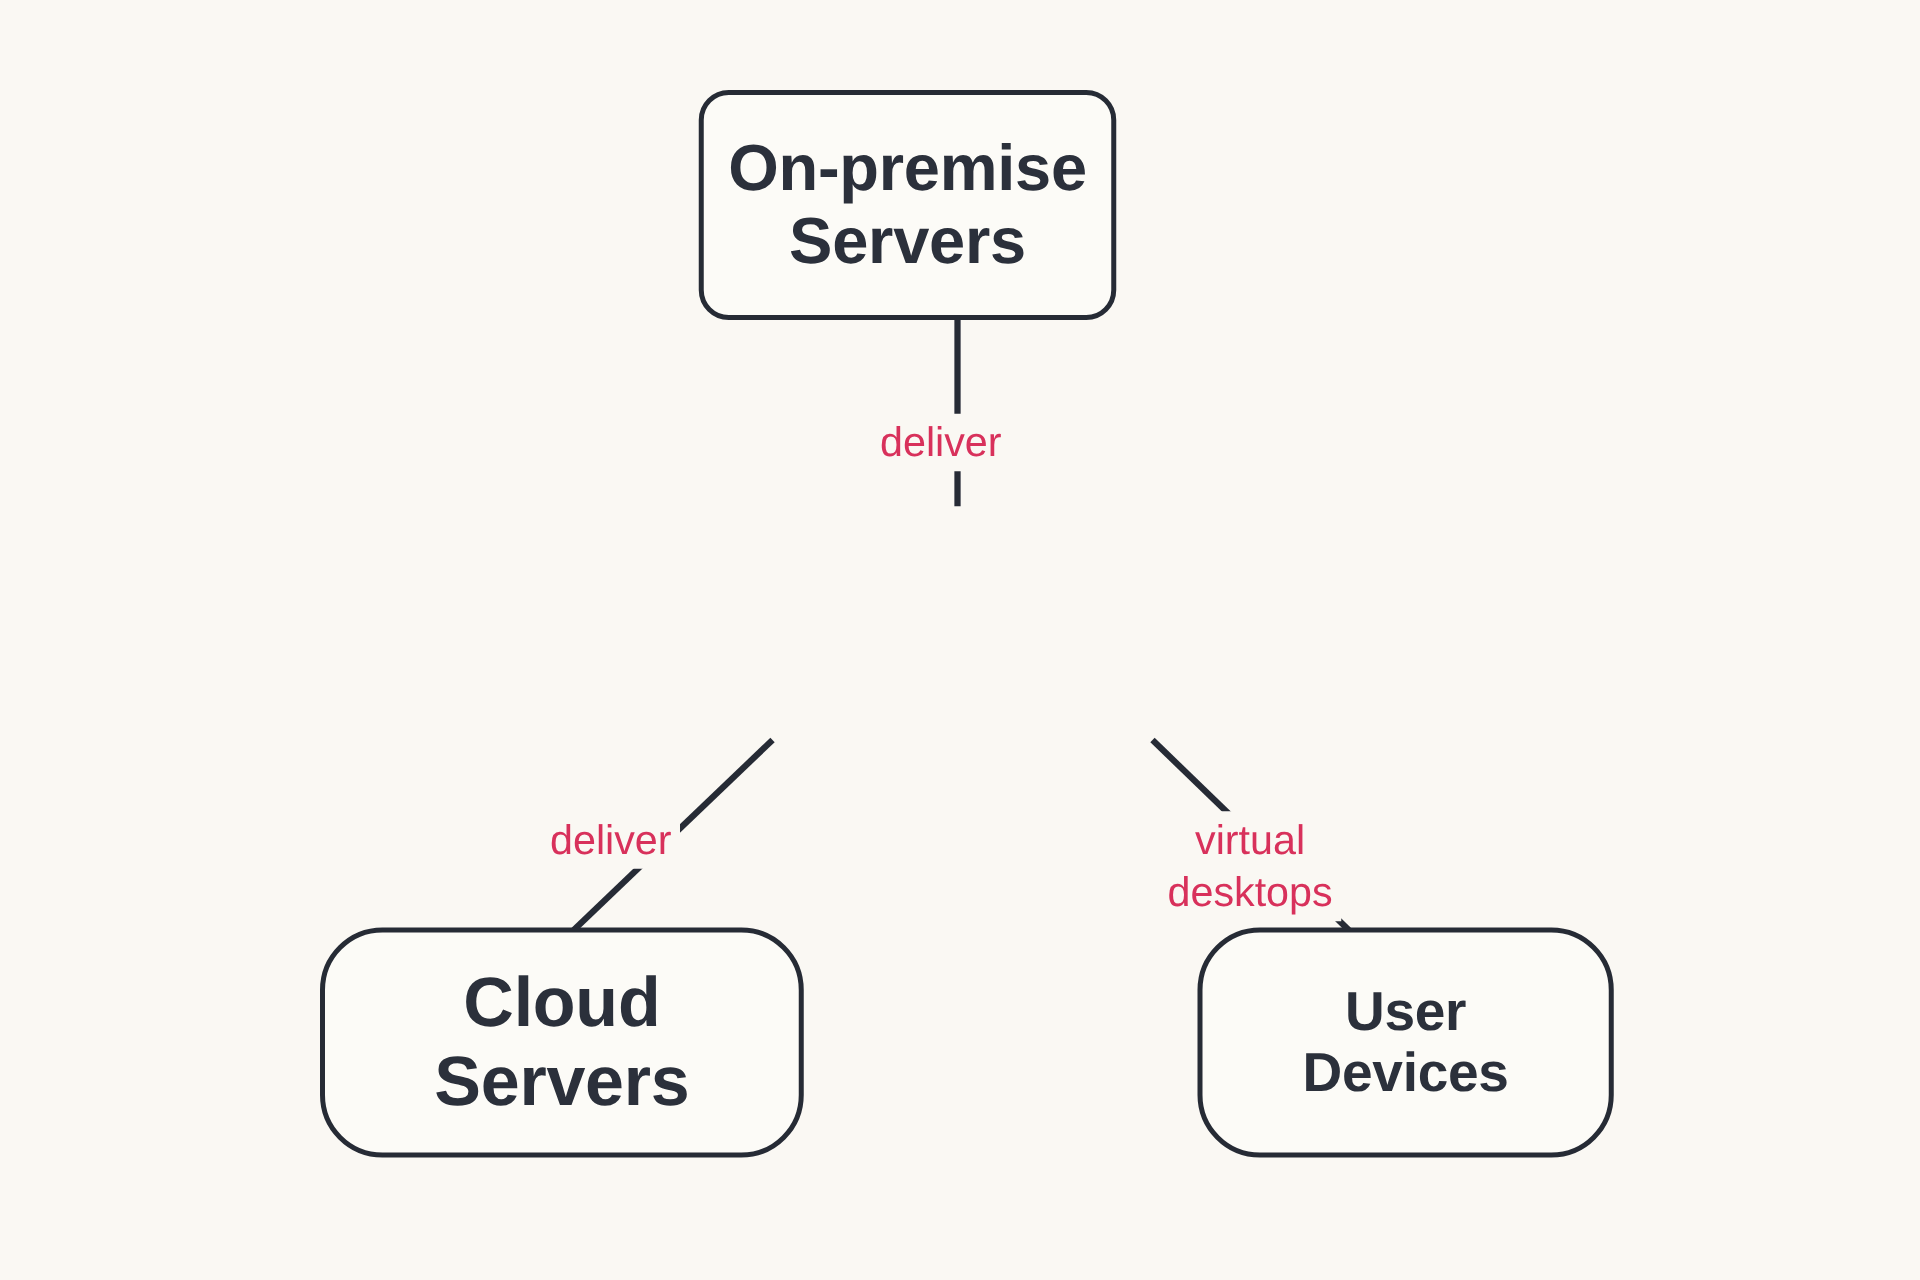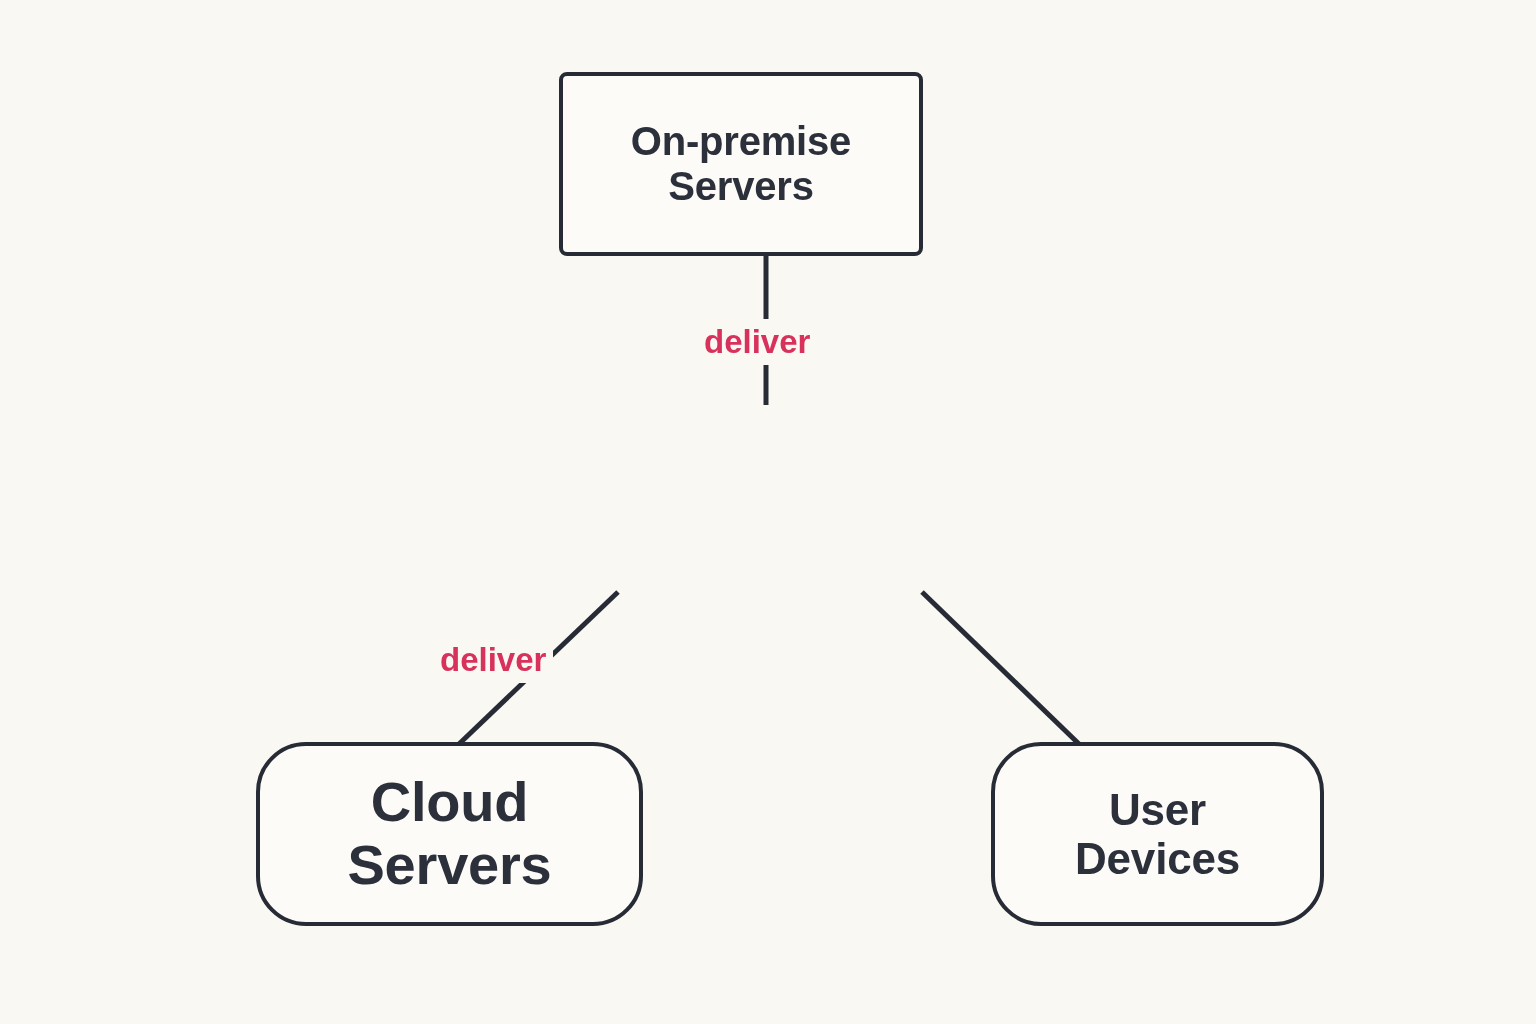--- a/index.html
+++ b/index.html
@@ -38,24 +38,24 @@
     text-align: center;
     color: #2b303b;
     font-weight: bold;
     line-height: 1.12;
     letter-spacing: -0.2px;
     z-index: 2;
   }
   #node-onprem {
     left: 559px;
     top: 72px;
-    width: 364px;
+    width: 334px;
     height: 184px;
-    border-radius: 8px;
-    font-size: 40px;
+    border-radius: 24px;
+    font-size: 52px;
   }
   #node-vdi {
     left: 595px;
     top: 405px;
     width: 350px;
     height: 200px;
     border-radius: 52px;
     font-size: 72px;
     letter-spacing: 0.5px;
   }
@@ -67,38 +67,38 @@
     border-radius: 50px;
     font-size: 56px;
   }
   #node-devices {
     left: 958px;
     top: 742px;
     width: 333px;
     height: 184px;
     border-radius: 50px;
     font-size: 44px;
-    margin-left: 33px;
   }
   .node-label {
     display: block;
     white-space: pre-line;
     padding: 0 10px;
   }
   .edge-label {
     position: absolute;
     color: #d8315b;
     font-size: 33px;
-    font-weight: bold;
+    font-weight: normal;
     line-height: 1.28;
     text-align: center;
     white-space: pre-line;
     background: #faf8f3;
     padding: 2px 7px;
     z-index: 3;
+    margin-top: 12px;
   }
   #label-deliver-top {
     left: 697px;
     top: 319px;
   }
   #label-deliver-left {
     left: 433px;
     top: 637px;
   }
   #label-virtual-desktops {
@@ -130,14 +130,16 @@
 
   <div class="node" id="node-devices">
     <span class="node-label">User
 Devices</span>
   </div>
 
   <div class="edge-label" id="label-deliver-top">deliver</div>
 
   <div class="edge-label" id="label-deliver-left">deliver</div>
 
+  <div class="edge-label" id="label-virtual-desktops">virtual
+desktops</div>
 
 </div>
 
 </body></html>

